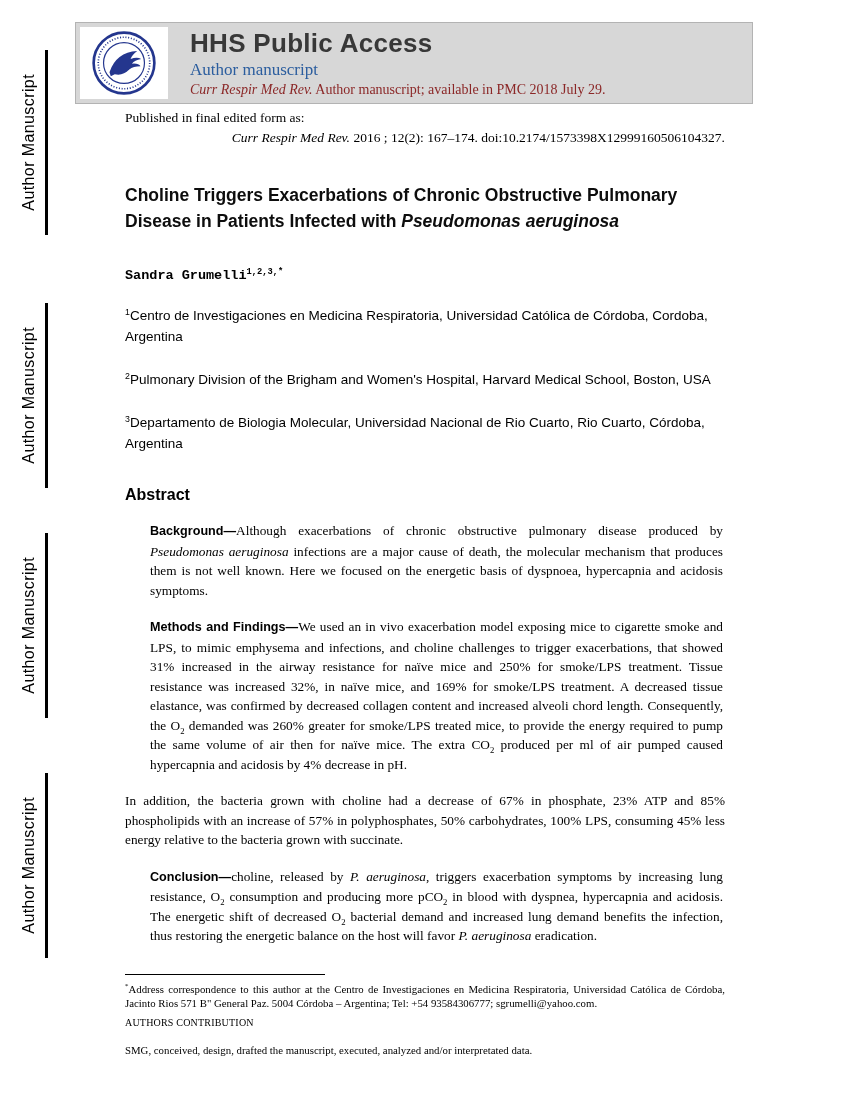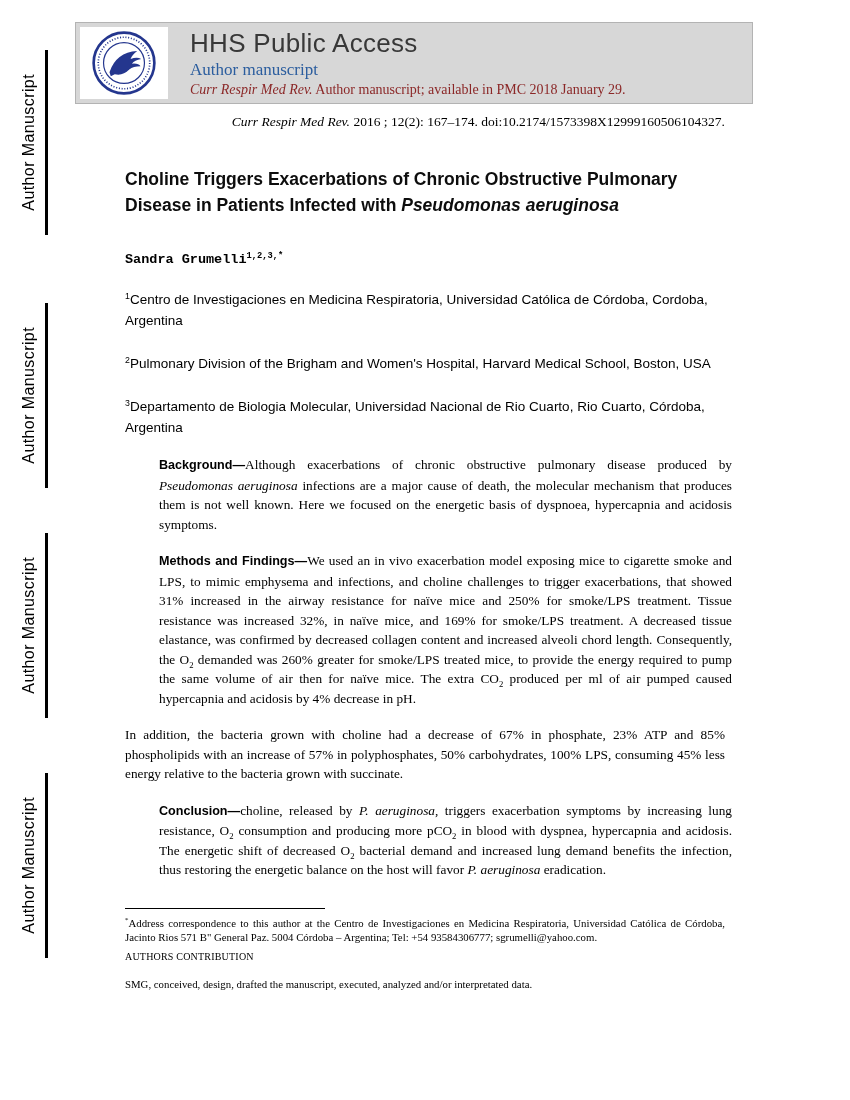--- a/index.html
+++ b/index.html
@@ -22,42 +22,42 @@
   }
   .ms-bar { width:3px; height:100%; background:#000; }
 
   
   .header-box {
     position:absolute; left:75px; top:22px; width:678px; height:82px;
     background:#d7d7d7; border:1px solid #b3b3b3; display:flex;
   }
   .logo-box { width:88px; height:72px; margin:4px; background:#fff; display:flex; align-items:center; justify-content:center; }
   .header-text { padding:5px 0 0 18px; }
-  .header-title { font-family:"Liberation Sans", sans-serif; font-weight:normal; font-size:26px; color:#383838; letter-spacing:0.3px; }
+  .header-title { font-family:"Liberation Sans", sans-serif; font-weight:bold; font-size:26px; color:#383838; letter-spacing:0.3px; }
   .header-subtitle { font-size:17px; color:#2b5d9e; margin-top:1px; }
   .header-citation { font-size:14px; color:#8b2727; margin-top:2px; }
 
   
   .content { position:absolute; left:125px; top:110px; width:600px; }
   .pub-lead { font-size:13.5px; }
   .pub-citation { font-size:13.5px; padding-left:10px; margin-top:4px;text-align:right; }
 
   .article-title {
     margin-top:36px; width:585px;
     font-family:"Liberation Sans", sans-serif; font-weight:bold;
     font-size:17.5px; line-height:26px; color:#0d0d0d;
   }
   .article-title .i { font-style:italic; }
 
   .author-line { margin-top:34px; font-family:Liberation Mono, monospace; font-weight:bold; font-size:13.5px; }
   .affiliation { margin-top:22px; font-family:"Liberation Sans", sans-serif; font-size:13.5px; line-height:21px; }
 
   .abstract-heading { margin-top:32px; font-family:"Liberation Sans", sans-serif; font-weight:bold; font-size:16px; }
   .abs-para { margin-top:17px; font-size:13.3px; line-height:19.5px; text-align:justify; }
-  .abs-para.indent { margin-left:34px; width:573px; }
+  .abs-para.indent { margin-left:25px; width:573px; }
   .abs-para .sans { font-size:12.6px; }
 
   .footnote-block { margin-top:28px; }
   .footnote-rule { width:200px; border:none; border-top:1.5px solid #000; margin:0 0 7px 0; }
   .footnote-text { font-size:10.8px; line-height:14px; text-align:justify; }
   .contribution-heading { font-weight:normal; font-size:10px; margin-top:7px; letter-spacing:0.2px; }
   .contribution-text { font-size:10.8px; margin-top:16px; }
 </style>
 </head>
 <body>
@@ -86,36 +86,38 @@
       <svg viewBox="0 0 100 100" width="66" height="66" aria-hidden="true">
         <circle cx="50" cy="50" r="46" fill="#ffffff" stroke="#24368e" stroke-width="4"></circle>
         <circle cx="50" cy="50" r="39" fill="none" stroke="#24368e" stroke-width="2.5" stroke-dasharray="1.6 2.6"></circle>
         <circle cx="50" cy="50" r="31" fill="none" stroke="#24368e" stroke-width="1.8"></circle>
         <path fill="#24368e" d="M28 64 Q38 34 70 32 Q62 38 60 44 Q70 40 76 44 Q66 46 62 51 Q72 50 75 55 Q64 55 58 60 Q48 70 36 67 L30 70 Z"></path>
       </svg>
     </div>
     <div class="header-text">
       <div class="header-title">HHS Public Access</div>
       <div class="header-subtitle">Author manuscript</div>
-      <div class="header-citation"><span class="i">Curr Respir Med Rev.</span><span> Author manuscript; available in PMC 2018 January 29.</span></div>
+      <div class="header-citation"><span class="i">Curr Respir Med Rev.</span><span> Author manuscript; available in PMC 2018 July 29.</span></div>
     </div>
   </div>
 
   <div class="content">
 
+    <div class="pub-lead">Published in final edited form as:</div>
     <div class="pub-citation"><span class="i">Curr Respir Med Rev.</span><span> 2016 ; 12(2): 167–174. doi:10.2174/1573398X12999160506104327.</span></div>
 
     <div class="article-title"><span>Choline Triggers Exacerbations of Chronic Obstructive Pulmonary Disease in Patients Infected with </span><span class="i">Pseudomonas aeruginosa</span></div>
 
     <div class="author-line"><span>Sandra Grumelli</span><sup>1,2,3,*</sup></div>
 
     <div class="affiliation"><sup>1</sup><span>Centro de Investigaciones en Medicina Respiratoria, Universidad Católica de Córdoba, Cordoba, Argentina</span></div>
     <div class="affiliation"><sup>2</sup><span>Pulmonary Division of the Brigham and Women's Hospital, Harvard Medical School, Boston, USA</span></div>
     <div class="affiliation"><sup>3</sup><span>Departamento de Biologia Molecular, Universidad Nacional de Rio Cuarto, Rio Cuarto, Córdoba, Argentina</span></div>
 
+    <div class="abstract-heading">Abstract</div>
 
     <div class="abs-para indent"><span class="b sans">Background—</span><span>Although exacerbations of chronic obstructive pulmonary disease produced by </span><span class="i">Pseudomonas aeruginosa</span><span> infections are a major cause of death, the molecular mechanism that produces them is not well known. Here we focused on the energetic basis of dyspnoea, hypercapnia and acidosis symptoms.</span></div>
     <div class="abs-para indent"><span class="b sans">Methods and Findings—</span><span>We used an in vivo exacerbation model exposing mice to cigarette smoke and LPS, to mimic emphysema and infections, and choline challenges to trigger exacerbations, that showed 31% increased in the airway resistance for naïve mice and 250% for smoke/LPS treatment. Tissue resistance was increased 32%, in naïve mice, and 169% for smoke/LPS treatment. A decreased tissue elastance, was confirmed by decreased collagen content and increased alveoli chord length. Consequently, the O</span><sub>2</sub><span> demanded was 260% greater for smoke/LPS treated mice, to provide the energy required to pump the same volume of air then for naïve mice. The extra CO</span><sub>2</sub><span> produced per ml of air pumped caused hypercapnia and acidosis by 4% decrease in pH.</span></div>
     <div class="abs-para"><span>In addition, the bacteria grown with choline had a decrease of 67% in phosphate, 23% ATP and 85% phospholipids with an increase of 57% in polyphosphates, 50% carbohydrates, 100% LPS, consuming 45% less energy relative to the bacteria grown with succinate.</span></div>
     <div class="abs-para indent"><span class="b sans">Conclusion—</span><span>choline, released by </span><span class="i">P. aeruginosa</span><span>, triggers exacerbation symptoms by increasing lung resistance, O</span><sub>2</sub><span> consumption and producing more pCO</span><sub>2</sub><span> in blood with dyspnea, hypercapnia and acidosis. The energetic shift of decreased O</span><sub>2</sub><span> bacterial demand and increased lung demand benefits the infection, thus restoring the energetic balance on the host will favor </span><span class="i">P. aeruginosa</span><span> eradication.</span></div>
 
     <div class="footnote-block">
       <hr class="footnote-rule">
       <div class="footnote-text"><sup>*</sup><span>Address correspondence to this author at the Centro de Investigaciones en Medicina Respiratoria, Universidad Católica de Córdoba, Jacinto Rios 571 B" General Paz. 5004 Córdoba – Argentina; Tel: +54 93584306777; sgrumelli@yahoo.com.</span></div>
       <div class="contribution-heading">AUTHORS CONTRIBUTION</div>

